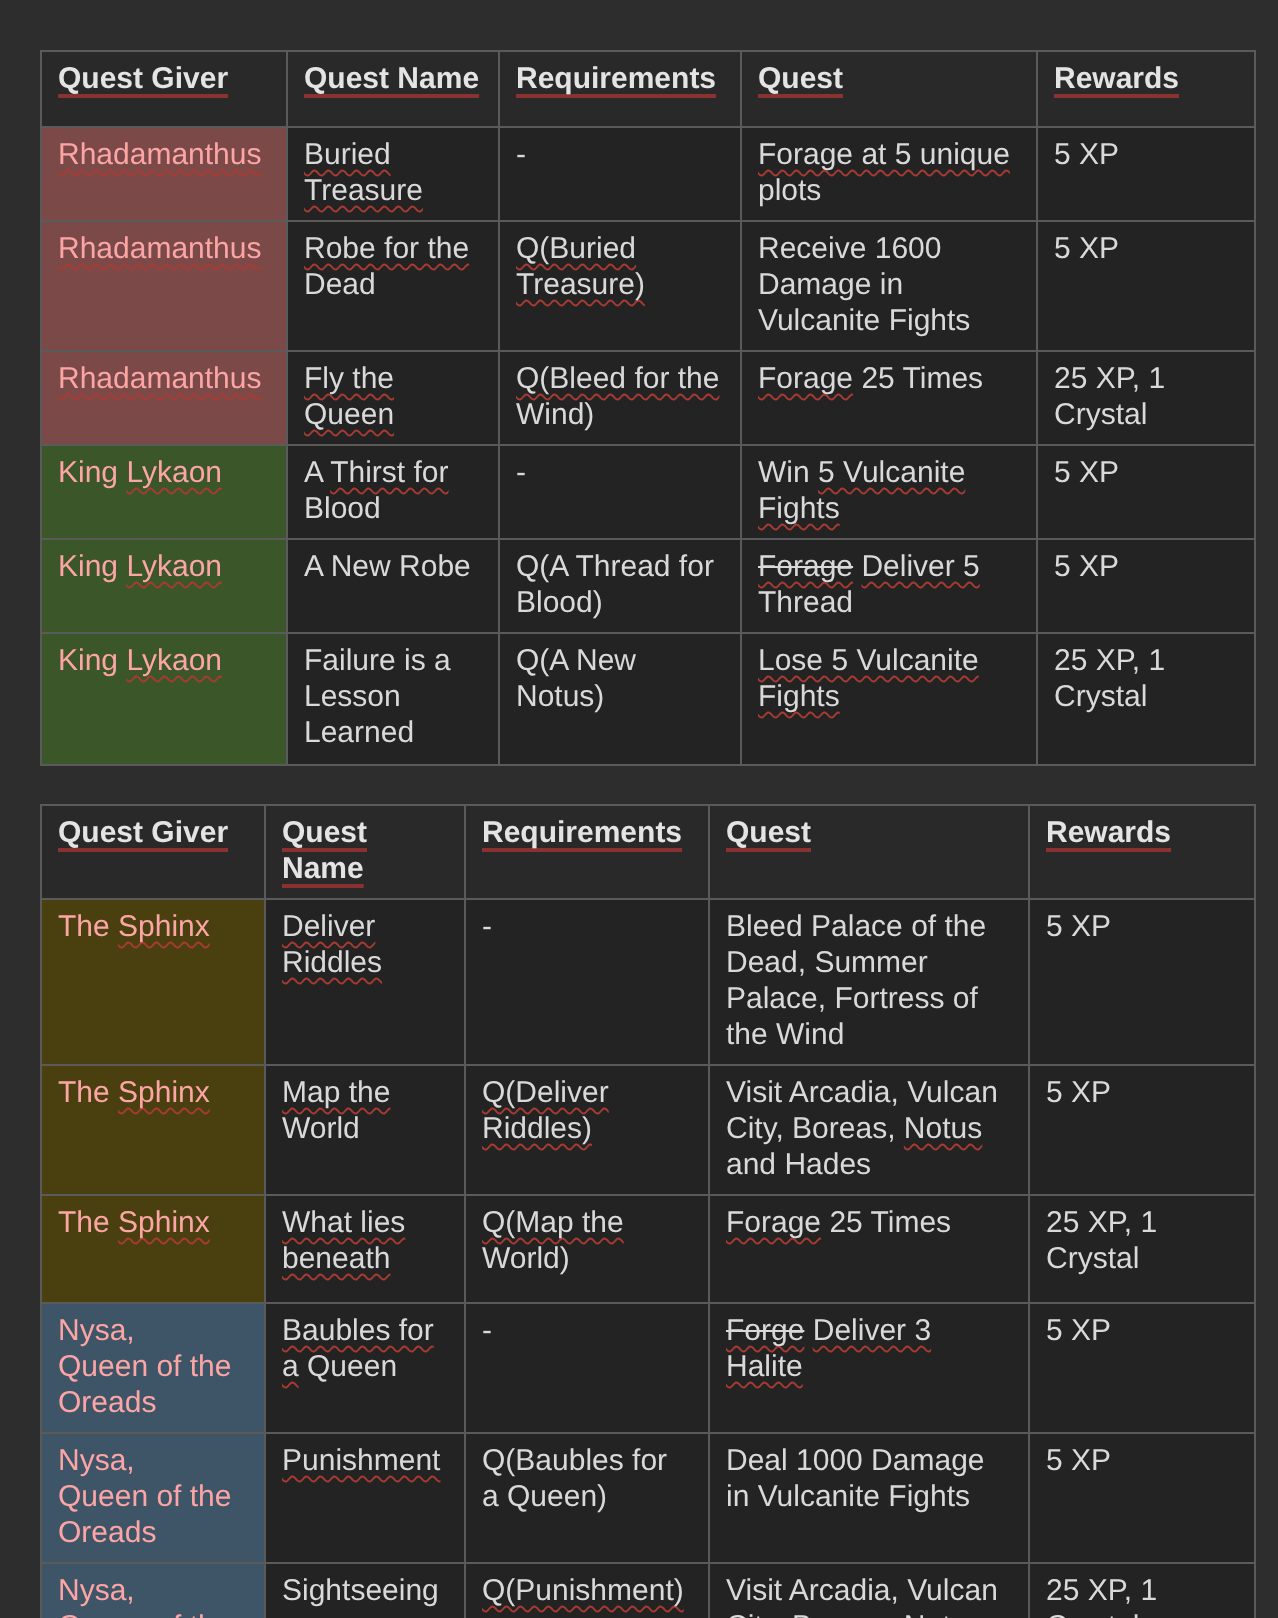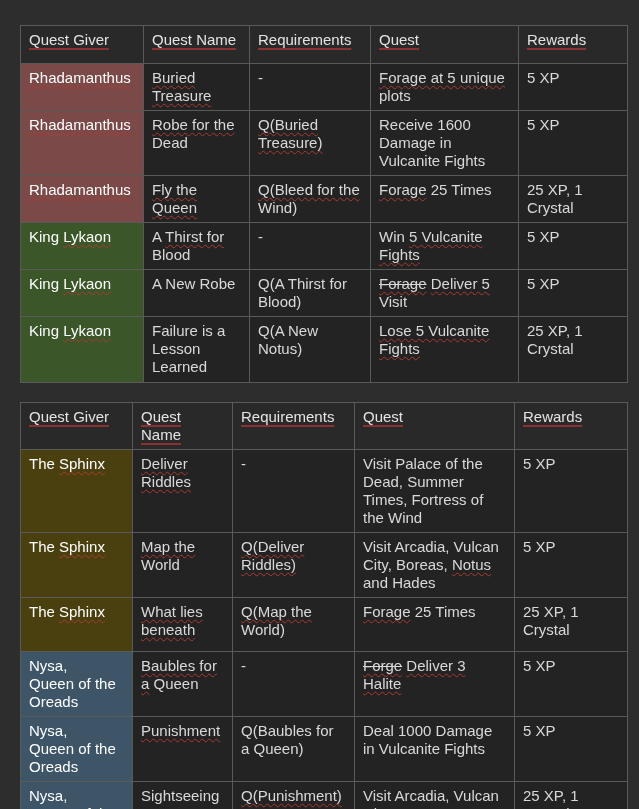--- a/index.html
+++ b/index.html
@@ -15,22 +15,22 @@
   }
   table.qtable{position:absolute;left:20px;border-collapse:collapse;table-layout:fixed}
   #t0{top:25px}
   #t1{top:402px}
   .qtable th,.qtable td{
     border:1px solid var(--border);
     background:var(--cell-bg);
     padding:5px 8px;vertical-align:top;text-align:left;
     white-space:pre-line;overflow:hidden;
   }
-  .qtable th{background:var(--head-bg);font-weight:400;color:var(--head-text)}
-  .qtable td.giver{color:#ffffff}
+  .qtable th{background:var(--head-bg);font-weight:700;color:var(--head-text)}
+  .qtable td.giver{color:#fca5a5}
   .hu{
     text-decoration-line:underline;
     text-decoration-color:var(--head-underline);
     text-decoration-thickness:2px;
     text-underline-offset:3px;
     text-decoration-skip-ink:none;
   }
   .sq{
     text-decoration-line:underline;
     text-decoration-style:wavy;
@@ -88,22 +88,22 @@
         <tr style="height: 43px;">
           <td class="giver" style="background-color: rgb(59, 86, 41);"><span>King </span><span class="sq">Lykaon</span></td>
           <td><span>A </span><span class="sq">Thirst for</span><span> Blood</span></td>
           <td><span>-</span></td>
           <td><span>Win </span><span class="sq">5 Vulcanite Fights</span></td>
           <td><span>5 XP</span></td>
         </tr>
         <tr style="height: 43px;">
           <td class="giver" style="background-color: rgb(59, 86, 41);"><span>King </span><span class="sq">Lykaon</span></td>
           <td><span>A New Robe</span></td>
-          <td><span>Q(A Thirst for Blood)</span></td>
-          <td><span class="sq"><span class="st">Forage</span></span><span> </span><span class="sq">Deliver 5</span><span> Visit</span></td>
+          <td><span>Q(A Thread for Blood)</span></td>
+          <td><span class="sq"><span class="st">Forage</span></span><span> </span><span class="sq">Deliver 5</span><span> Thread</span></td>
           <td><span>5 XP</span></td>
         </tr>
         <tr style="height: 66px;">
           <td class="giver" style="background-color: rgb(59, 86, 41);"><span>King </span><span class="sq">Lykaon</span></td>
           <td><span>Failure is a Lesson Learned</span></td>
           <td><span>Q(A New Notus)</span></td>
           <td><span class="sq">Lose 5 Vulcanite Fights</span></td>
           <td><span>25 XP, 1
 Crystal</span></td>
         </tr>
@@ -124,21 +124,21 @@
           <th><span class="hu">Requirements</span></th>
           <th><span class="hu">Quest</span></th>
           <th><span class="hu">Rewards</span></th>
         </tr>
       </thead>
       <tbody>
         <tr style="height: 65px;">
           <td class="giver" style="background-color: rgb(74, 64, 15);"><span>The </span><span class="sq">Sphinx</span></td>
           <td><span class="sq">Deliver Riddles</span></td>
           <td><span>-</span></td>
-          <td><span>Visit Palace of the Dead, Summer Times, Fortress of the Wind</span></td>
+          <td><span>Bleed Palace of the Dead, Summer Palace, Fortress of the Wind</span></td>
           <td><span>5 XP</span></td>
         </tr>
         <tr style="height: 62px;">
           <td class="giver" style="background-color: rgb(74, 64, 15);"><span>The </span><span class="sq">Sphinx</span></td>
           <td><span class="sq">Map the</span><span> World</span></td>
           <td><span class="sq">Q(Deliver Riddles)</span></td>
           <td><span>Visit Arcadia, Vulcan City, Boreas, </span><span class="sq">Notus</span><span> and Hades</span></td>
           <td><span>5 XP</span></td>
         </tr>
         <tr style="height: 54px;">

